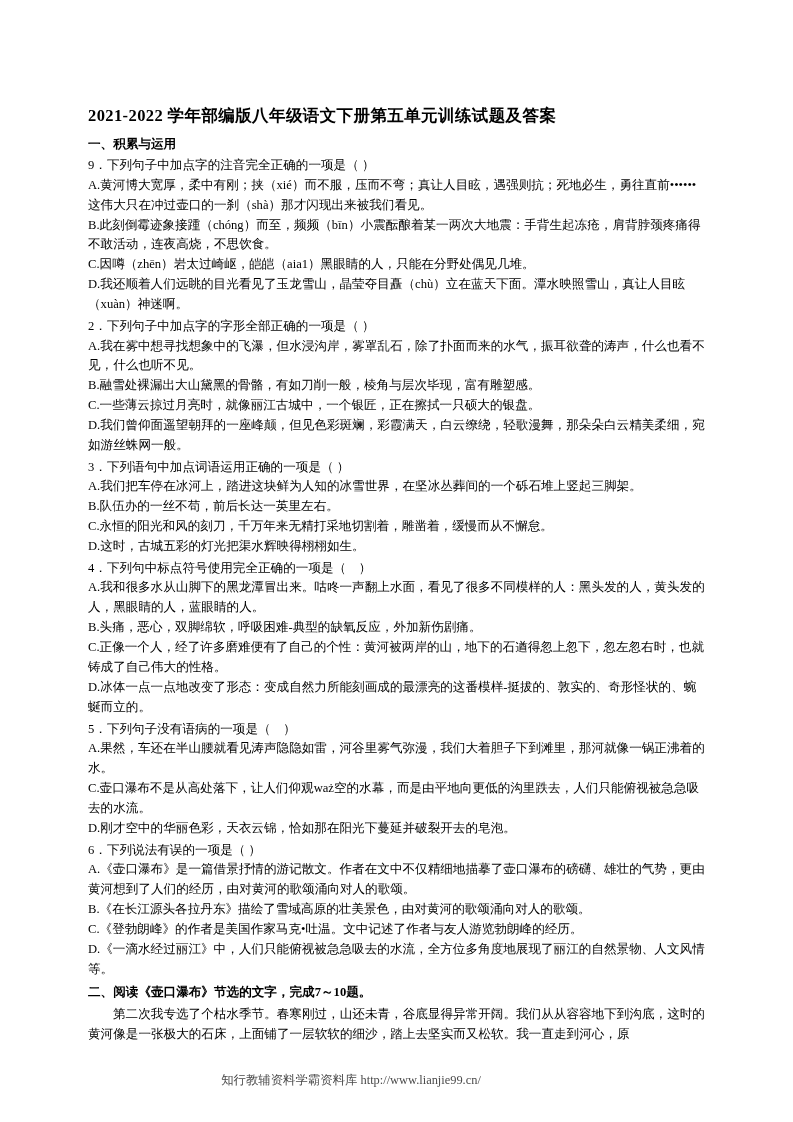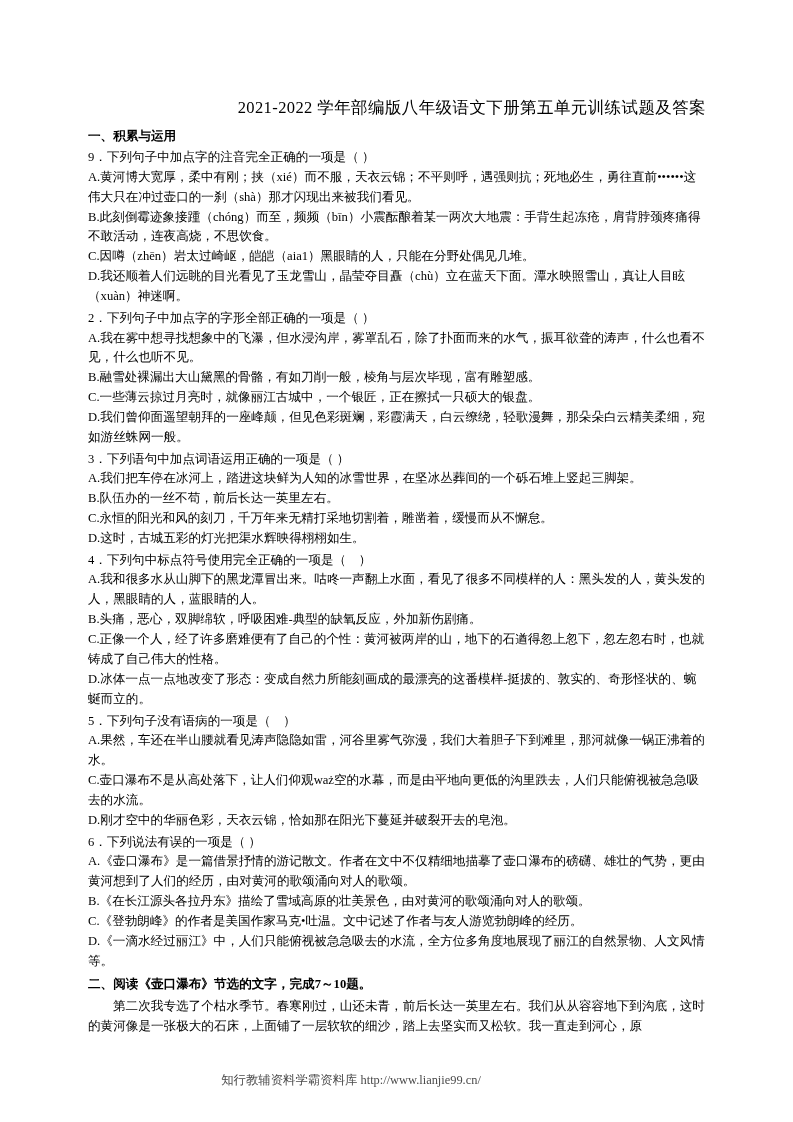--- a/index.html
+++ b/index.html
@@ -22,24 +22,24 @@
     height: 1122px;
   }
   .content {
     position: absolute;
     left: 88px;
     top: 96px;
     width: 618px;
   }
   .doc-title {
     font-size: 16.5px;
-    font-weight: normal;
-    text-align: right;
+    font-weight: bold;
+    text-align: left;
     letter-spacing: 0.4px;
-    margin: 0 0 6px 0;
+    margin: 8px 0 6px 0;
     line-height: 1.5;
   }
   .section-head {
     font-size: 12.6px;
     font-weight: bold;
     margin: 3px 0 1px 0;
     line-height: 1.55;
   }
   .q-stem {
     font-size: 12.6px;
@@ -76,21 +76,21 @@
 <body>
 
 <div class="page">
   <div class="content">
 
     <div class="doc-title">2021-2022 学年部编版八年级语文下册第五单元训练试题及答案</div>
 
     <div class="section-head">一、积累与运用</div>
 
     <div class="q-stem">9．下列句子中加点字的注音完全正确的一项是（ ）</div>
-    <div class="opt">A.黄河博大宽厚，柔中有刚；挟（xié）而不服，天衣云锦；不平则呼，遇强则抗；死地必生，勇往直前••••••这伟大只在冲过壶口的一刹（shà）那才闪现出来被我们看见。</div>
+    <div class="opt">A.黄河博大宽厚，柔中有刚；挟（xié）而不服，压而不弯；真让人目眩，遇强则抗；死地必生，勇往直前••••••这伟大只在冲过壶口的一刹（shà）那才闪现出来被我们看见。</div>
     <div class="opt">B.此刻倒霉迹象接踵（chóng）而至，频频（bīn）小震酝酿着某一两次大地震：手背生起冻疮，肩背脖颈疼痛得不敢活动，连夜高烧，不思饮食。</div>
     <div class="opt">C.因噂（zhēn）岩太过崎岖，皑皑（aia1）黑眼睛的人，只能在分野处偶见几堆。</div>
     <div class="opt">D.我还顺着人们远眺的目光看见了玉龙雪山，晶莹夺目矗（chù）立在蓝天下面。潭水映照雪山，真让人目眩（xuàn）神迷啊。</div>
 
     <div class="q-stem">2．下列句子中加点字的字形全部正确的一项是（ ）</div>
     <div class="opt">A.我在雾中想寻找想象中的飞瀑，但水浸沟岸，雾罩乱石，除了扑面而来的水气，振耳欲聋的涛声，什么也看不见，什么也听不见。</div>
     <div class="opt">B.融雪处裸漏出大山黛黑的骨骼，有如刀削一般，棱角与层次毕现，富有雕塑感。</div>
     <div class="opt">C.一些薄云掠过月亮时，就像丽江古城中，一个银匠，正在擦拭一只硕大的银盘。</div>
     <div class="opt">D.我们曾仰面遥望朝拜的一座峰颠，但见色彩斑斓，彩霞满天，白云缭绕，轻歌漫舞，那朵朵白云精美柔细，宛如游丝蛛网一般。</div>
 
@@ -111,18 +111,18 @@
     <div class="opt">C.壶口瀑布不是从高处落下，让人们仰观waż空的水幕，而是由平地向更低的沟里跌去，人们只能俯视被急急吸去的水流。</div>
     <div class="opt">D.刚才空中的华丽色彩，天衣云锦，恰如那在阳光下蔓延并破裂开去的皂泡。</div>
 
     <div class="q-stem">6．下列说法有误的一项是（ ）</div>
     <div class="opt">A.《壶口瀑布》是一篇借景抒情的游记散文。作者在文中不仅精细地描摹了壶口瀑布的磅礴、雄壮的气势，更由黄河想到了人们的经历，由对黄河的歌颂涌向对人的歌颂。</div>
     <div class="opt">B.《在长江源头各拉丹东》描绘了雪域高原的壮美景色，由对黄河的歌颂涌向对人的歌颂。</div>
     <div class="opt">C.《登勃朗峰》的作者是美国作家马克•吐温。文中记述了作者与友人游览勃朗峰的经历。</div>
     <div class="opt">D.《一滴水经过丽江》中，人们只能俯视被急急吸去的水流，全方位多角度地展现了丽江的自然景物、人文风情等。</div>
 
     <div class="section-head">二、阅读《壶口瀑布》节选的文字，完成7～10题。</div>
-    <div class="para indent2">第二次我专选了个枯水季节。春寒刚过，山还未青，前后长达一英里左右。我们从从容容地下到沟底，这时的黄河像是一张极大的石床，上面铺了一层软软的细沙，踏上去坚实而又松软。我一直走到河心，原</div>
+    <div class="para indent2">第二次我专选了个枯水季节。春寒刚过，山还未青，谷底显得异常开阔。我们从从容容地下到沟底，这时的黄河像是一张极大的石床，上面铺了一层软软的细沙，踏上去坚实而又松软。我一直走到河心，原</div>
 
   </div>
 
   <div class="footer">知行教辅资料学霸资料库 http://www.lianjie99.cn/</div>
 </div>
 
 </body></html>

